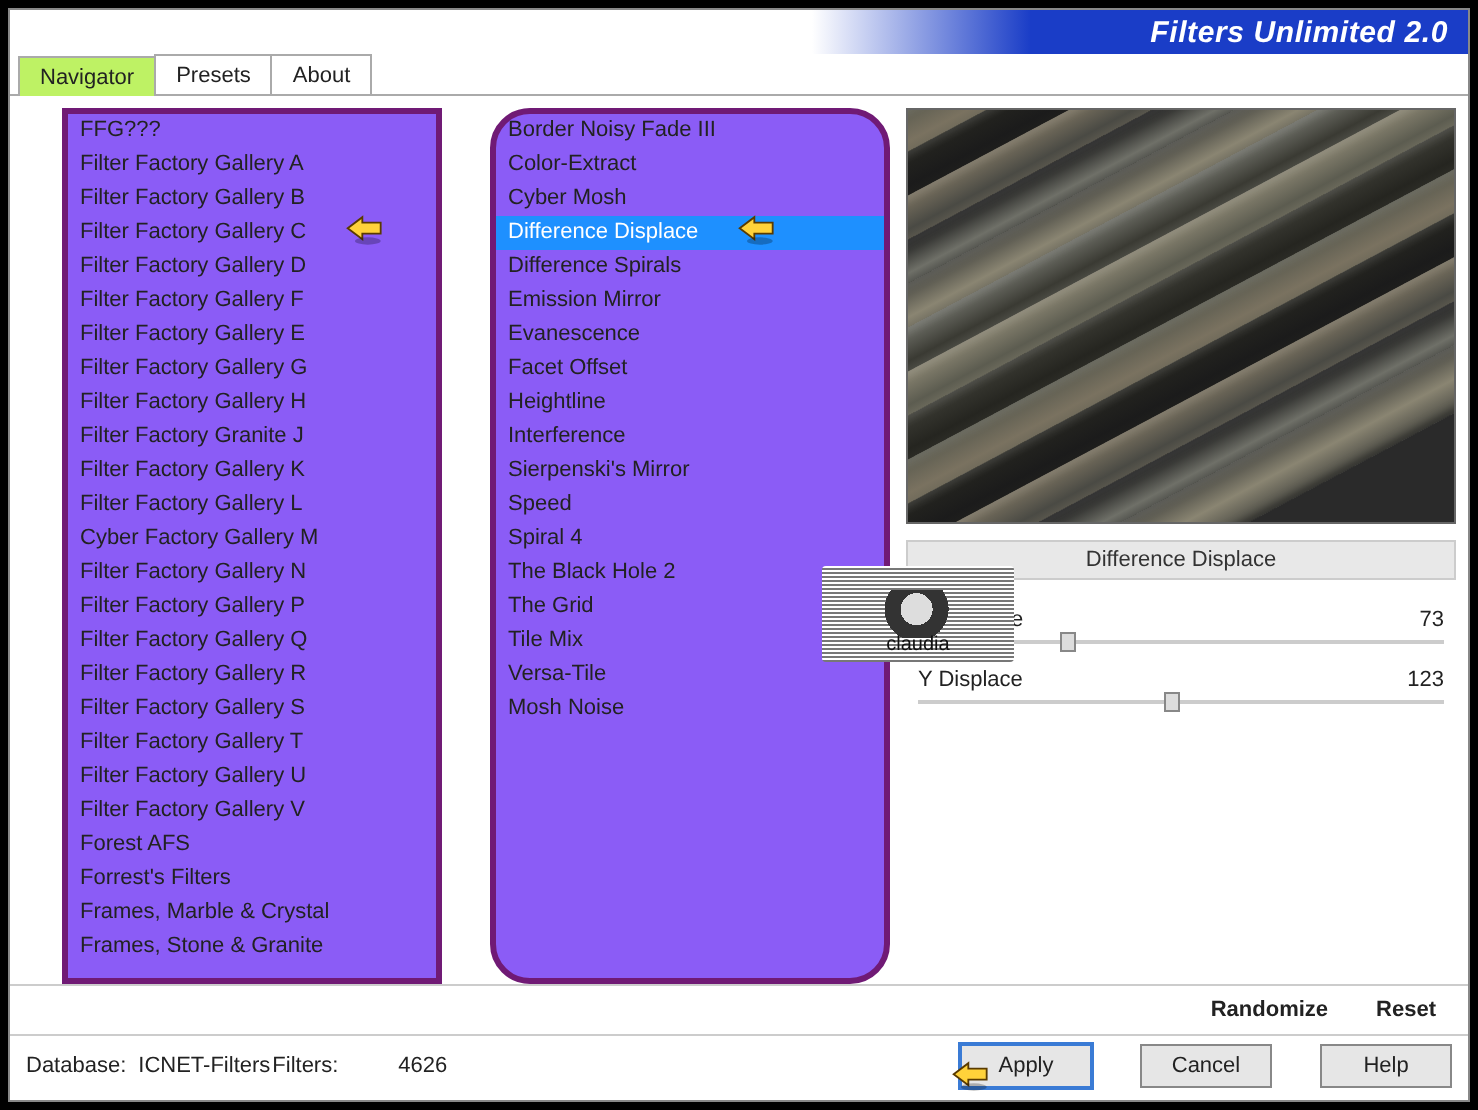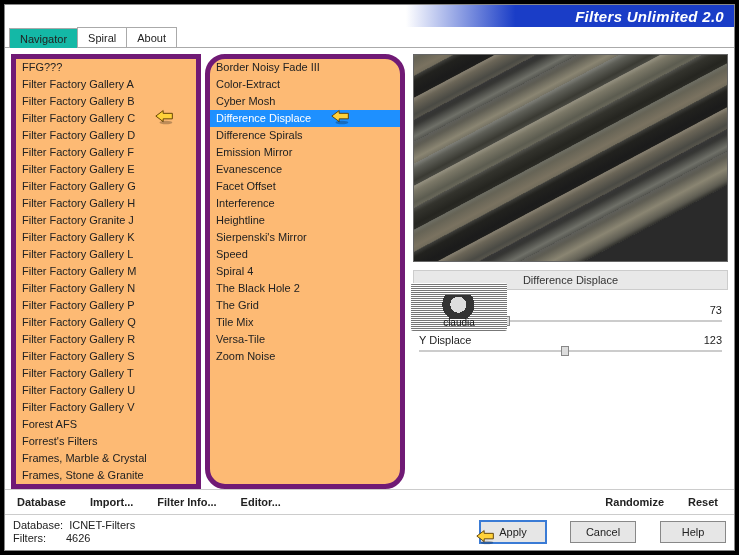--- a/index.html
+++ b/index.html
@@ -3,23 +3,23 @@
 <meta charset="utf-8">
 <style>
   * { box-sizing: border-box; margin: 0; padding: 0; }
   body { font-family: "Segoe UI", Tahoma, Arial, sans-serif; font-size: 11px; background: #000; }
   .outer-frame { width: 739px; height: 555px; background: #000; padding: 4px; }
   .window { width: 100%; height: 100%; background: #fff; border: 1px solid #888; display: flex; flex-direction: column; }
   .title-bar { height: 22px; background: linear-gradient(90deg, #fff 0%, #fff 55%, #1a3dc7 70%, #1a3dc7 100%); display: flex; align-items: center; justify-content: flex-end; padding-right: 10px; }
   .title-text { font-family: "Arial Black", Arial, sans-serif; font-style: italic; font-weight: 900; font-size: 15px; color: #fff; letter-spacing: 0.3px; }
   .tabs-row { display: flex; border-bottom: 1px solid #aaa; padding-left: 4px; background: #fff; }
   .tab { padding: 4px 10px 3px 10px; border: 1px solid #aaa; border-bottom: none; background: #fff; margin-right: -1px; position: relative; cursor: pointer; color: #222; }
-  .tab.active { background: #14b8a6; z-index: 2; top: 1px; }
+  .tab.active { background: #bef264; z-index: 2; top: 1px; }
   .main-area { flex: 1; display: flex; padding: 6px 6px 0 6px; gap: 4px; min-height: 0; }
-  .list-panel { border: 5px solid #701a75; background: #fdba74; overflow: hidden; display: flex; flex-direction: column; }
+  .list-panel { border: 3px solid #701a75; background: #8b5cf6; overflow: hidden; display: flex; flex-direction: column; margin-left: 20px; }
   .list-panel.categories { width: 190px; }
   .list-panel.filters { width: 200px; border-radius: 20px; }
   .list-scroll { flex: 1; overflow-y: scroll; overflow-x: hidden; }
   .list-scroll::-webkit-scrollbar { width: 16px; }
   .list-scroll::-webkit-scrollbar-track { background: #f0f0f0; border-left: 1px solid #ccc; }
   .list-scroll::-webkit-scrollbar-thumb { background: #cdcdcd; border: 1px solid #aaa; }
   .list-item { padding: 1px 4px 1px 6px; cursor: pointer; white-space: nowrap; color: #222; line-height: 15px; position: relative; }
   .list-item.selected { background: #1e90ff; color: #fff; }
   .right-panel { flex: 1; display: flex; flex-direction: column; padding-left: 4px; }
   .preview-box { height: 208px; background: #2a2a2a; border: 1px solid #666; margin-bottom: 8px; position: relative; overflow: hidden; }
@@ -29,21 +29,21 @@
   .param-row { display: flex; justify-content: space-between; align-items: center; margin-bottom: 4px; padding: 0 4px; }
   .param-label { color: #222; }
   .param-value { color: #222; }
   .slider-track { height: 2px; background: #ccc; margin: 2px 4px 12px 4px; position: relative; }
   .slider-thumb { position: absolute; top: -4px; width: 8px; height: 10px; background: #ddd; border: 1px solid #888; cursor: pointer; }
   .toolbar-row { display: flex; border-top: 1px solid #ccc; padding: 6px 6px; gap: 0; }
   .toolbar-left { display: flex; gap: 24px; padding-left: 6px; }
   .toolbar-right { margin-left: auto; display: flex; gap: 24px; padding-right: 10px; }
   .tool-link { font-weight: bold; color: #222; cursor: pointer; }
   .status-row { border-top: 1px solid #ccc; display: flex; align-items: center; padding: 4px 8px 6px 8px; }
-  .status-left { display: flex; flex-direction: column; gap: 1px; color: #222; }
+  .status-left { display: flex; gap: 1px; color: #222; }
   .status-left .row { display: flex; gap: 6px; }
   .buttons-right { margin-left: auto; display: flex; gap: 24px; position: relative; }
   .btn { min-width: 66px; height: 22px; border: 1px solid #888; background: #e6e6e6; cursor: pointer; font-size: 11px; color: #222; display: inline-flex; align-items: center; justify-content: center; }
   .btn.default { border: 1px solid #3a7bd5; outline: 1px solid #3a7bd5; }
   .pointer-cursor { position: absolute; width: 22px; height: 18px; pointer-events: none; z-index: 50; }
   .watermark { position: absolute; left: 406px; top: 278px; width: 96px; height: 48px; z-index: 60; background: repeating-linear-gradient(0deg, #777 0 1px, #fff 1px 2px); border-radius: 2px; display:flex; align-items:center; justify-content:center; }
   .watermark-inner { background: radial-gradient(circle at 48% 40%, #ddd 0 8px, #333 8px 16px, transparent 16px); width: 36px; height: 24px; position: relative;}
   .watermark-text { position:absolute; bottom:3px; font-family: Liberation Sans, sans-serif; font-size:10px; color:#111; left:0; right:0; text-align:center;}
 </style>
 </head>
@@ -51,21 +51,21 @@
 
 <div class="outer-frame">
   <div class="window" style="position:relative;">
 
     <div class="title-bar">
       <span class="title-text">Filters Unlimited 2.0</span>
     </div>
 
     <div class="tabs-row" id="tabs-row">
         <div class="tab active">Navigator</div>
-        <div class="tab">Spiral</div>
+        <div class="tab">Presets</div>
         <div class="tab">About</div>
       </div>
 
     <div class="main-area">
 
       <div class="list-panel categories">
         <div class="list-scroll" id="category-list">
             <div class="list-item">FFG???</div>
             <div class="list-item">Filter Factory Gallery A</div>
             <div class="list-item">Filter Factory Gallery B</div>
@@ -73,21 +73,21 @@
                 <use href="#hand-pointer"></use>
               </svg></div>
             <div class="list-item">Filter Factory Gallery D</div>
             <div class="list-item">Filter Factory Gallery F</div>
             <div class="list-item">Filter Factory Gallery E</div>
             <div class="list-item">Filter Factory Gallery G</div>
             <div class="list-item">Filter Factory Gallery H</div>
             <div class="list-item">Filter Factory Granite J</div>
             <div class="list-item">Filter Factory Gallery K</div>
             <div class="list-item">Filter Factory Gallery L</div>
-            <div class="list-item">Filter Factory Gallery M</div>
+            <div class="list-item">Cyber Factory Gallery M</div>
             <div class="list-item">Filter Factory Gallery N</div>
             <div class="list-item">Filter Factory Gallery P</div>
             <div class="list-item">Filter Factory Gallery Q</div>
             <div class="list-item">Filter Factory Gallery R</div>
             <div class="list-item">Filter Factory Gallery S</div>
             <div class="list-item">Filter Factory Gallery T</div>
             <div class="list-item">Filter Factory Gallery U</div>
             <div class="list-item">Filter Factory Gallery V</div>
             <div class="list-item">Forest AFS</div>
             <div class="list-item">Forrest's Filters</div>
@@ -101,30 +101,30 @@
             <div class="list-item">Border Noisy Fade III</div>
             <div class="list-item">Color-Extract</div>
             <div class="list-item">Cyber Mosh</div>
             <div class="list-item selected" style="position: relative;">Difference Displace<svg class="pointer-cursor" viewBox="0 0 24 18" style="left: 120px; top: -2px;">
                 <use href="#hand-pointer"></use>
               </svg></div>
             <div class="list-item">Difference Spirals</div>
             <div class="list-item">Emission Mirror</div>
             <div class="list-item">Evanescence</div>
             <div class="list-item">Facet Offset</div>
+            <div class="list-item">Heightline</div>
             <div class="list-item">Interference</div>
-            <div class="list-item">Heightline</div>
             <div class="list-item">Sierpenski's Mirror</div>
             <div class="list-item">Speed</div>
             <div class="list-item">Spiral 4</div>
             <div class="list-item">The Black Hole 2</div>
             <div class="list-item">The Grid</div>
             <div class="list-item">Tile Mix</div>
             <div class="list-item">Versa-Tile</div>
-            <div class="list-item">Zoom Noise</div>
+            <div class="list-item">Mosh Noise</div>
           </div>
       </div>
 
       <div class="right-panel">
         <div class="preview-box" id="preview-box">
             <div class="prev-stripe" style="top: -22px; left: -40px; background: linear-gradient(rgb(138, 133, 114) 0%, rgb(92, 92, 80) 50%, rgb(138, 133, 114) 100%); box-shadow: rgba(255, 255, 255, 0.15) 0px 2px 4px inset, rgba(0, 0, 0, 0.4) 0px -2px 4px inset;"></div>
             <div class="prev-stripe" style="top: 0px; left: -40px; background: linear-gradient(rgb(58, 58, 51) 0%, rgb(37, 37, 32) 50%, rgb(58, 58, 51) 100%); box-shadow: rgba(255, 255, 255, 0.15) 0px 2px 4px inset, rgba(0, 0, 0, 0.4) 0px -2px 4px inset;"></div>
             <div class="prev-stripe" style="top: 22px; left: -40px; background: linear-gradient(rgb(92, 92, 80) 0%, rgb(122, 114, 96) 50%, rgb(92, 92, 80) 100%); box-shadow: rgba(255, 255, 255, 0.15) 0px 2px 4px inset, rgba(0, 0, 0, 0.4) 0px -2px 4px inset;"></div>
             <div class="prev-stripe" style="top: 44px; left: -40px; background: linear-gradient(rgb(37, 37, 32) 0%, rgb(27, 27, 27) 50%, rgb(37, 37, 32) 100%); box-shadow: rgba(255, 255, 255, 0.15) 0px 2px 4px inset, rgba(0, 0, 0, 0.4) 0px -2px 4px inset;"></div>
             <div class="prev-stripe" style="top: 66px; left: -40px; background: linear-gradient(rgb(122, 114, 96) 0%, rgb(74, 74, 68) 50%, rgb(122, 114, 96) 100%); box-shadow: rgba(255, 255, 255, 0.15) 0px 2px 4px inset, rgba(0, 0, 0, 0.4) 0px -2px 4px inset;"></div>
@@ -153,41 +153,35 @@
               <span class="param-value">123</span>
             </div>
             <div class="slider-track">
               <div class="slider-thumb" style="left: calc(48.2353% - 4px);"></div>
             </div>
           </div>
       </div>
     </div>
 
     <div class="toolbar-row">
-      <div class="toolbar-left">
-        <span class="tool-link">Database</span>
-        <span class="tool-link">Import...</span>
-        <span class="tool-link">Filter Info...</span>
-        <span class="tool-link">Editor...</span>
-      </div>
       <div class="toolbar-right">
         <span class="tool-link">Randomize</span>
         <span class="tool-link">Reset</span>
       </div>
     </div>
 
     <div class="status-row">
       <div class="status-left">
         <div class="row">
           <span>Database:</span>
           <span>ICNET-Filters</span>
         </div>
         <div class="row">
           <span>Filters:</span>
-          <span style="margin-left:14px">4626</span>
+          <span style="margin-left:24px">4626</span>
         </div>
       </div>
       <div class="buttons-right" style="position: relative;">
         <button class="btn default" id="apply-btn" style="position: relative;">Apply<svg class="pointer-cursor" viewBox="0 0 24 18" style="left: -6px; top: 6px; position: absolute;">
               <use href="#hand-pointer"></use>
             </svg></button>
         <button class="btn">Cancel</button>
         <button class="btn">Help</button>
       </div>
     </div>

